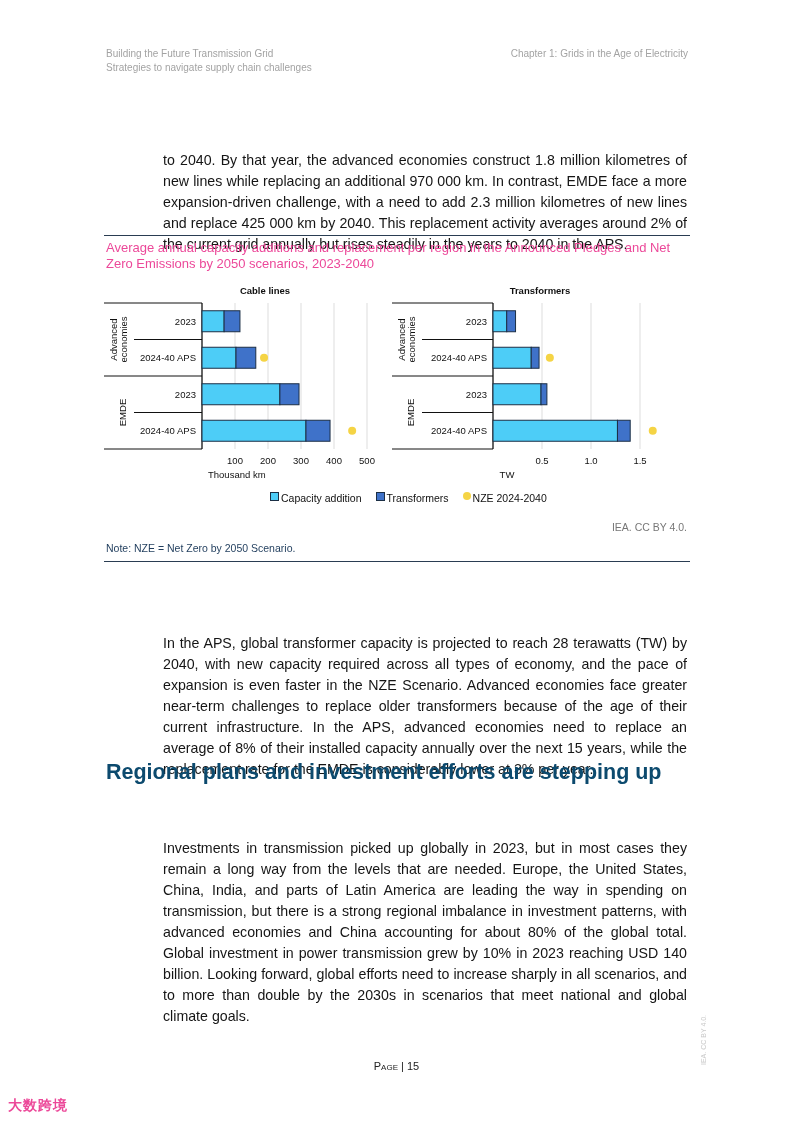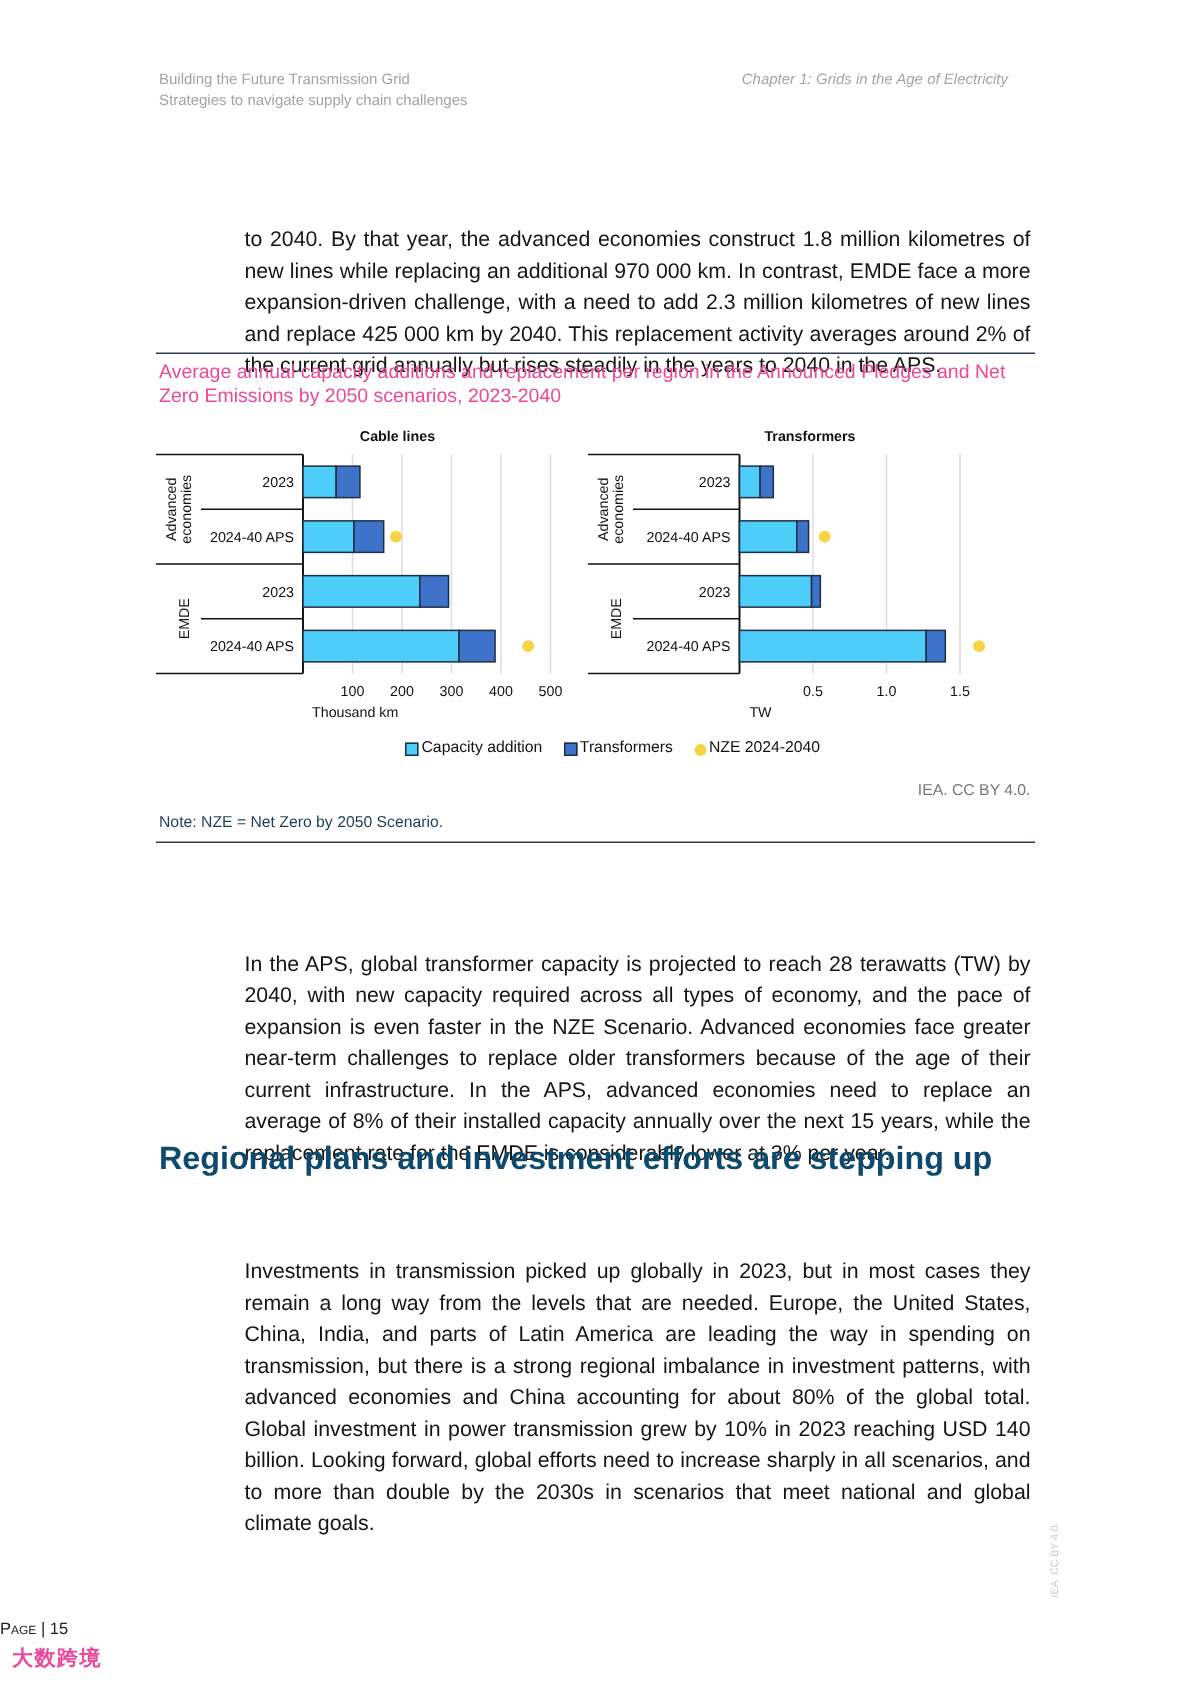--- a/index.html
+++ b/index.html
@@ -1,32 +1,32 @@
 <!DOCTYPE html>
 <html><head>
 <meta charset="utf-8">
 <style>
   html, body { margin:0; padding:0; background:#ffffff; }
   body { width:793px; height:1121px; position:relative; overflow:hidden; font-family:"Liberation Sans", sans-serif; color:#111; }
   .hdr { position:absolute; top:47px; font-size:10px; color:#a3a3a3; line-height:14px; }
   .hdr.left { left:106px; }
-  .hdr.right { right:121px; text-align:left;font-style:italic; }
+  .hdr.right { right:105px; text-align:left; }
   .body-text { position:absolute; left:163px; width:524px; font-size:14.2px; line-height:21px; text-align:justify; color:#151515;margin-top:45px; }
   .rule { position:absolute; left:104px; width:586px; height:1px; background:#2a3d52; }
   .fig-title { position:absolute; left:106px; top:240px; width:580px; font-size:13px; font-weight:normal; color:#ec4899; line-height:16px; }
   .chart { position:absolute; }
   .chart svg { display:block; }
   .legend { position:absolute; top:492px; left:270px; font-size:10.5px; color:#111; display:flex; gap:14px; align-items:center; }
-  .legend .item { display:flex; align-items:flex-end; gap:2px; }
+  .legend .item { display:flex; align-items:flex-start; gap:2px; }
   .swatch { display:inline-block; width:7px; height:7px; border:1px solid #1c2f45; }
   .dot { display:inline-block; width:8px; height:8px; border-radius:50%; background:#f5d445; }
   .credit { position:absolute; right:106px; top:521px; font-size:10.5px; color:#777; }
   .note { position:absolute; left:106px; top:542px; font-size:10.5px; color:#1f3c5c; }
   .section-title { position:absolute; left:106px; top:760px; font-size:21.5px; font-weight:bold; color:#0c4a6e; }
-  .page-num { position:absolute; left:0; width:793px; top:1060px; text-align:left; font-size:11px; color:#222;margin-top:20px; }
+  .page-num { position:absolute; left:0; width:793px; top:1060px; text-align:center; font-size:11px; color:#222; }
   .page-num .pg { font-variant:small-caps; }
   .side-credit { position:absolute; left:700px; top:1065px; font-size:7px; color:#c9c9c9; transform:rotate(-90deg); transform-origin:left top; white-space:nowrap; }
   .watermark { position:absolute; left:8px; top:1097px; font-size:14px; color:#ec4899; font-weight:bold; letter-spacing:1px; }
 </style>
 </head>
 <body>
 
 <div class="hdr left">
   <div>Building the Future Transmission Grid</div>
   <div>Strategies to navigate supply chain challenges</div>

